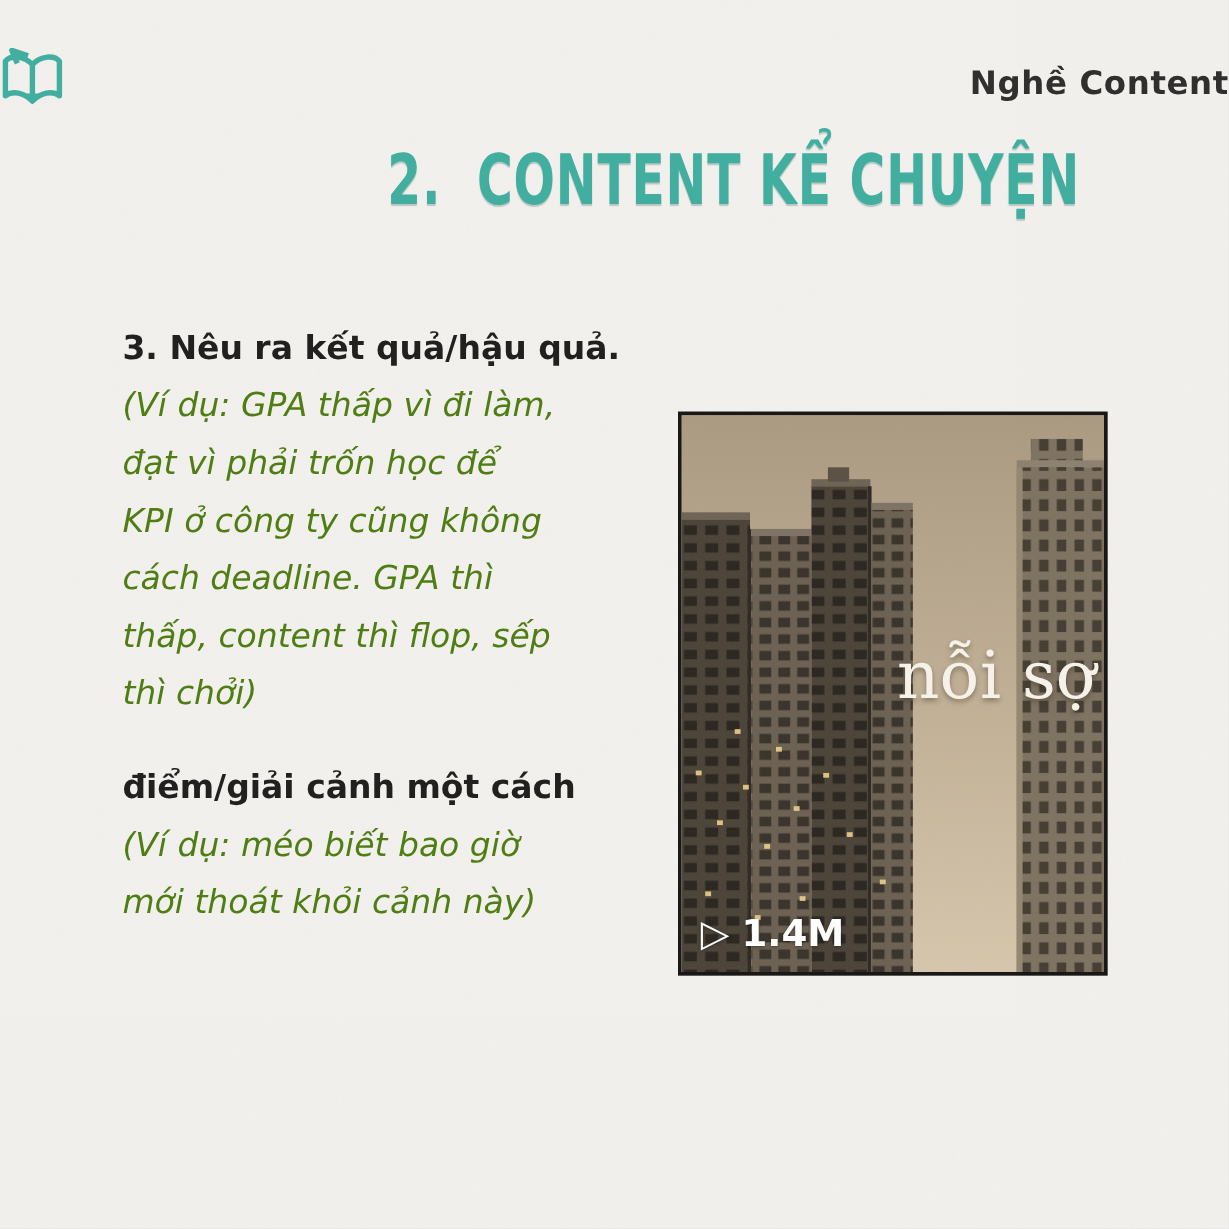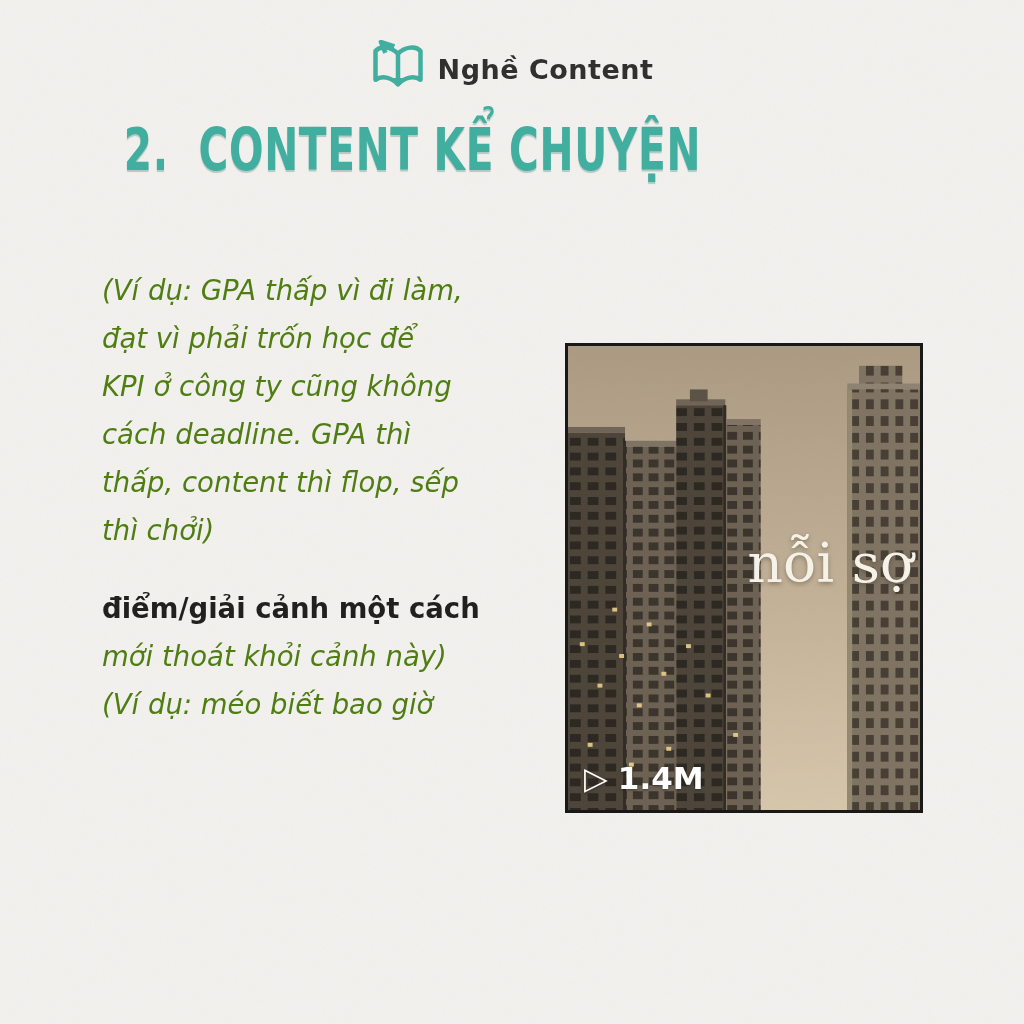--- a/index.html
+++ b/index.html
@@ -2,24 +2,24 @@
 <html><head>
 <meta charset="utf-8">
 <style>
   html,body{margin:0;padding:0;background:#dcdcdc;}
   .page{
     position:relative;width:1024px;height:1024px;background:#f2f1ee;
     overflow:hidden;font-family:"DejaVu Sans","Liberation Sans",sans-serif;
   }
   .paper-texture{position:absolute;inset:0;z-index:6;pointer-events:none;opacity:.55;}
   
-  .logo-row{position:absolute;top:40px;left:0;width:100%;display:flex;justify-content:center;align-items:center;gap:13px;z-index:2;}
+  .logo-row{position:absolute;top:40px;left:0;width:100%;display:flex;justify-content:space-between;align-items:center;gap:13px;z-index:2;}
   .logo-text{font-size:27px;font-weight:700;color:#2e2d2b;letter-spacing:.5px;}
   
-  .heading{position:absolute;top:116px;left:0;width:100%;text-align:left;z-index:2;}
+  .heading{position:absolute;top:116px;left:0;width:100%;text-align:right;z-index:2;}
   .heading-inner{
     display:inline-block;font-size:58px;font-weight:700;color:#3fae9f;
     transform:scaleX(.70);transform-origin:center;letter-spacing:1px;
     white-space:pre;text-shadow:0 2px 1px rgba(27,92,82,.28);
   }
   
   .text-col{position:absolute;left:102px;top:266px;width:480px;font-size:27.5px;line-height:48px;z-index:2;}
   .t-bold{font-weight:700;color:#1e1d1b;}
   .t-italic{font-style:italic;color:#4d7c0f;}
   .block-gap{height:30px;}
@@ -68,30 +68,31 @@
       </svg>
     </span>
     <span class="logo-text">Nghề Content</span>
   </div>
 
   <div class="heading">
     <span class="heading-inner">2.  CONTENT KỂ CHUYỆN</span>
   </div>
 
   <div class="text-col">
+    <div class="t-bold">3. Nêu ra kết quả/hậu quả.</div>
     <div class="t-italic">(Ví dụ: GPA thấp vì đi làm,</div>
     <div class="t-italic">đạt vì phải trốn học để</div>
     <div class="t-italic">KPI ở công ty cũng không</div>
     <div class="t-italic">cách deadline. GPA thì</div>
     <div class="t-italic">thấp, content thì flop, sếp</div>
     <div class="t-italic">thì chởi)</div>
     <div class="block-gap"></div>
     <div class="t-bold">điểm/giải cảnh một cách</div>
+    <div class="t-italic">(Ví dụ: méo biết bao giờ</div>
     <div class="t-italic">mới thoát khỏi cảnh này)</div>
-    <div class="t-italic">(Ví dụ: méo biết bao giờ</div>
   </div>
 
   <div class="video">
     <svg class="city" viewBox="0 0 358 470" preserveAspectRatio="none">
       <defs>
         <linearGradient id="sky" x1="0" y1="0" x2="0" y2="1">
           <stop offset="0" stop-color="#ab9a81"></stop>
           <stop offset="0.55" stop-color="#c2b197"></stop>
           <stop offset="1" stop-color="#d6c6ac"></stop>
         </linearGradient>

